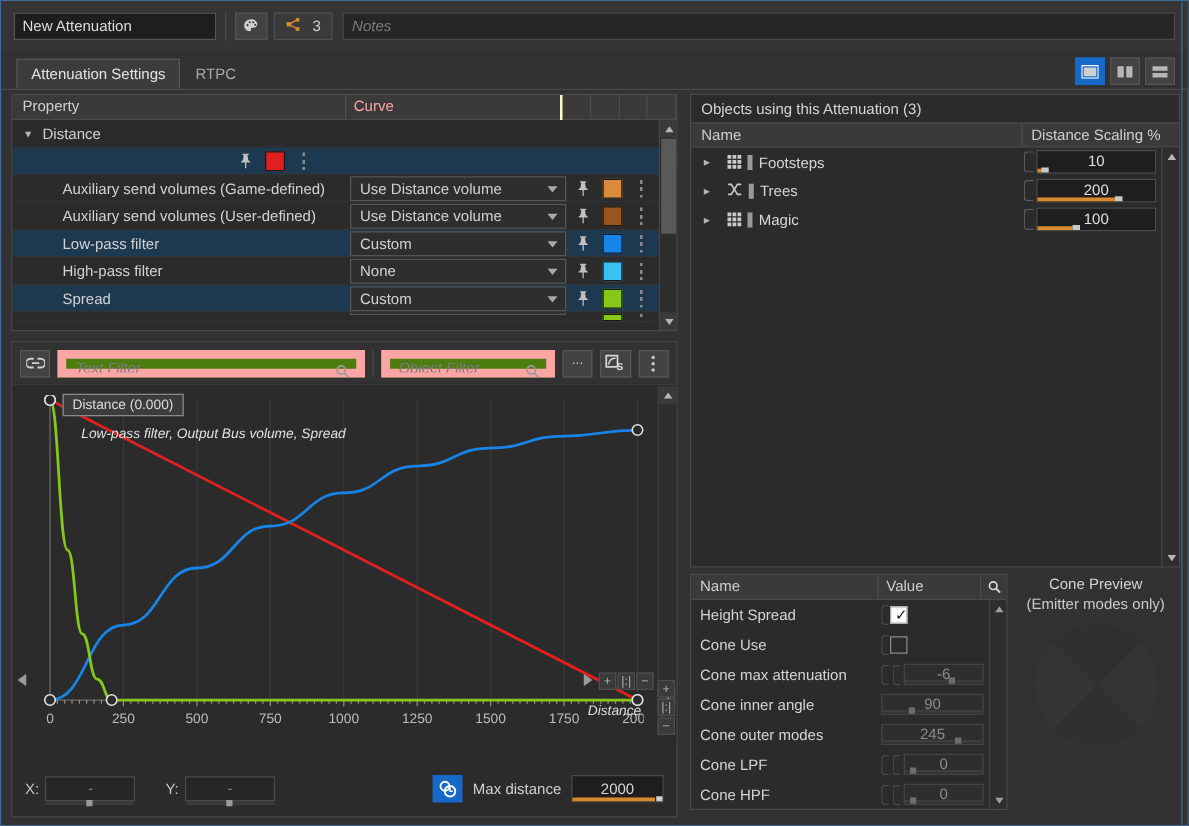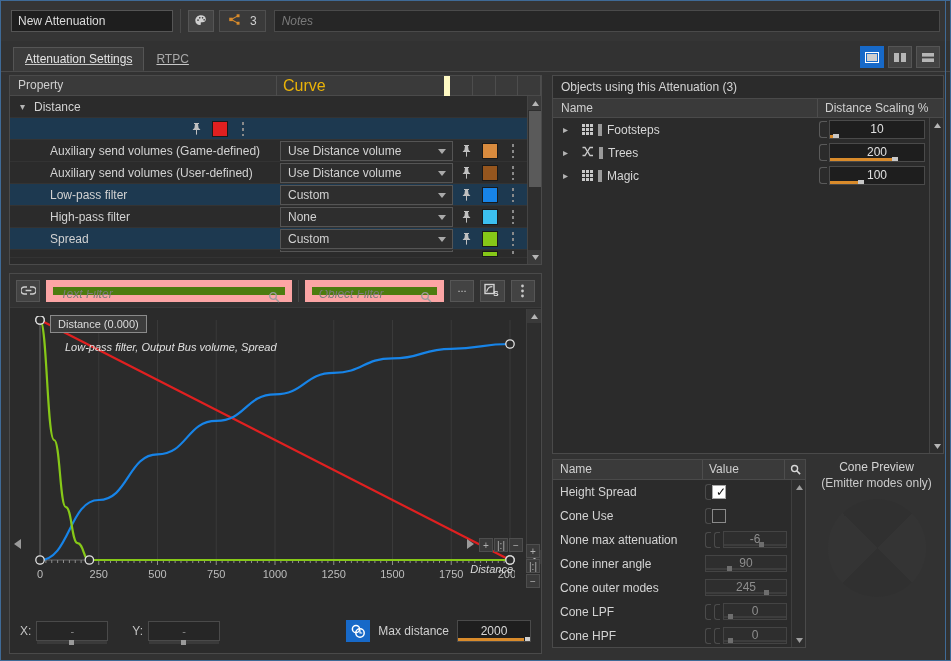--- a/index.html
+++ b/index.html
@@ -43,21 +43,21 @@
   .notes-field {
     flex: 1; height: 22px; background: #262626; border: 1px solid #4a4a4a;
     margin-left: 8px; color: #7a7a7a; font-style: italic; font-size: 12px;
     padding: 0 7px; line-height: 20px;
   }
 
   
   .tabbar {
     position: absolute; left: 0; top: 40px; width: 949px; height: 31px;
     background: #323232; border-bottom: 1px solid #4a4a4a;
-    display: flex; align-items: flex-end; padding-left: 12px; text-decoration: underline;
+    display: flex; align-items: flex-end; padding-left: 12px;
   }
   .tab {
     height: 24px; line-height: 23px; padding: 0 11px;
     font-size: 12px; color: #a8a8a8; border: 1px solid transparent;
   }
   .tab.active {
     background: #3c3c3c; color: #e4e4e4;
     border: 1px solid #555; border-bottom: 1px solid #3c3c3c;
   }
   .layout-btns {
@@ -74,22 +74,22 @@
   .prop-panel {
     position: absolute; left: 8px; top: 74px; width: 533px; height: 190px;
     background: #2b2b2b; border: 1px solid #4a4a4a;
   }
   .prop-head {
     display: flex; height: 20px; background: #3a3a3a;
     border-bottom: 1px solid #4a4a4a; align-items: center;
   }
   .ph-prop { width: 270px; padding-left: 8px; color: #cfcfcf; font-size: 12px;
              border-right: 1px solid #4d4d4d; line-height: 19px; height: 20px;}
-  .ph-curve { width: 175px; padding-left: 6px; color: #eab308; font-size: 16px;
-              border-right: 6px solid #fef9c3; line-height: 19px; height: 20px;}
+  .ph-curve { width: 175px; padding-left: 6px; color: #fca5a5; font-size: 12px;
+              border-right: 2px solid #fef9c3; line-height: 19px; height: 20px;}
   .ph-x { width: 23px; height: 20px; border-right: 1px solid #4d4d4d; }
   .prop-rows { position: relative; height: 168px; overflow: hidden; }
   .prow { display: flex; height: 22px; align-items: center;
           border-bottom: 1px solid #333; background: #2b2b2b; }
   .prow.sel { background: #1d3950; }
   .prow.group { background: #2b2b2b; }
   .pr-name { width: 270px; display: flex; align-items: center;
              font-size: 12px; color: #d2d2d2; height: 22px; }
   .pr-name .indent { display: inline-block; width: 40px; }
   .pr-name .indent0 { display: inline-block; width: 10px; }
@@ -875,21 +875,21 @@
 
       <div class="vrow">
         <div class="vr-name">Cone Use</div>
         <div class="vr-val">
             <span class="vcap"></span>
           <span class="checkbox off"></span>
         </div>
       </div>
 
       <div class="vrow">
-        <div class="vr-name">None max attenuation</div>
+        <div class="vr-name">Cone max attenuation</div>
         <div class="vr-val">
             <span class="vcap"></span>
             <span class="vcap2"></span>
           <span class="vfield">
             <span>-6</span>
             <span class="vtrack" style="width:100%"></span><span class="vknob" style="left:56%"></span>
           </span>
         </div>
       </div>
 

